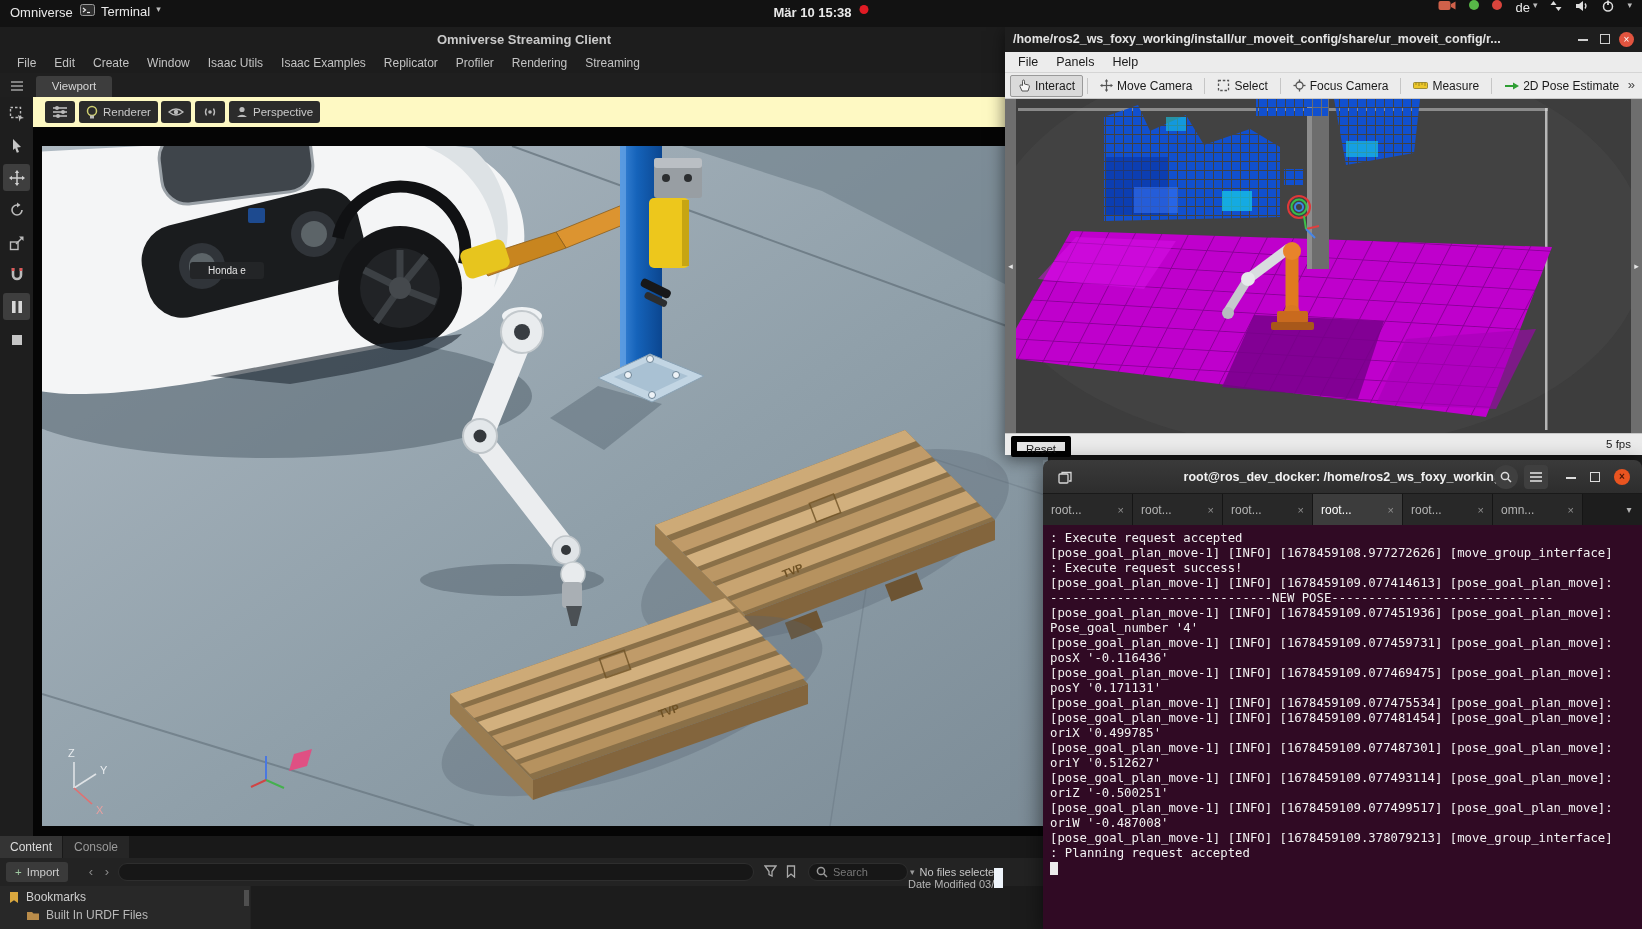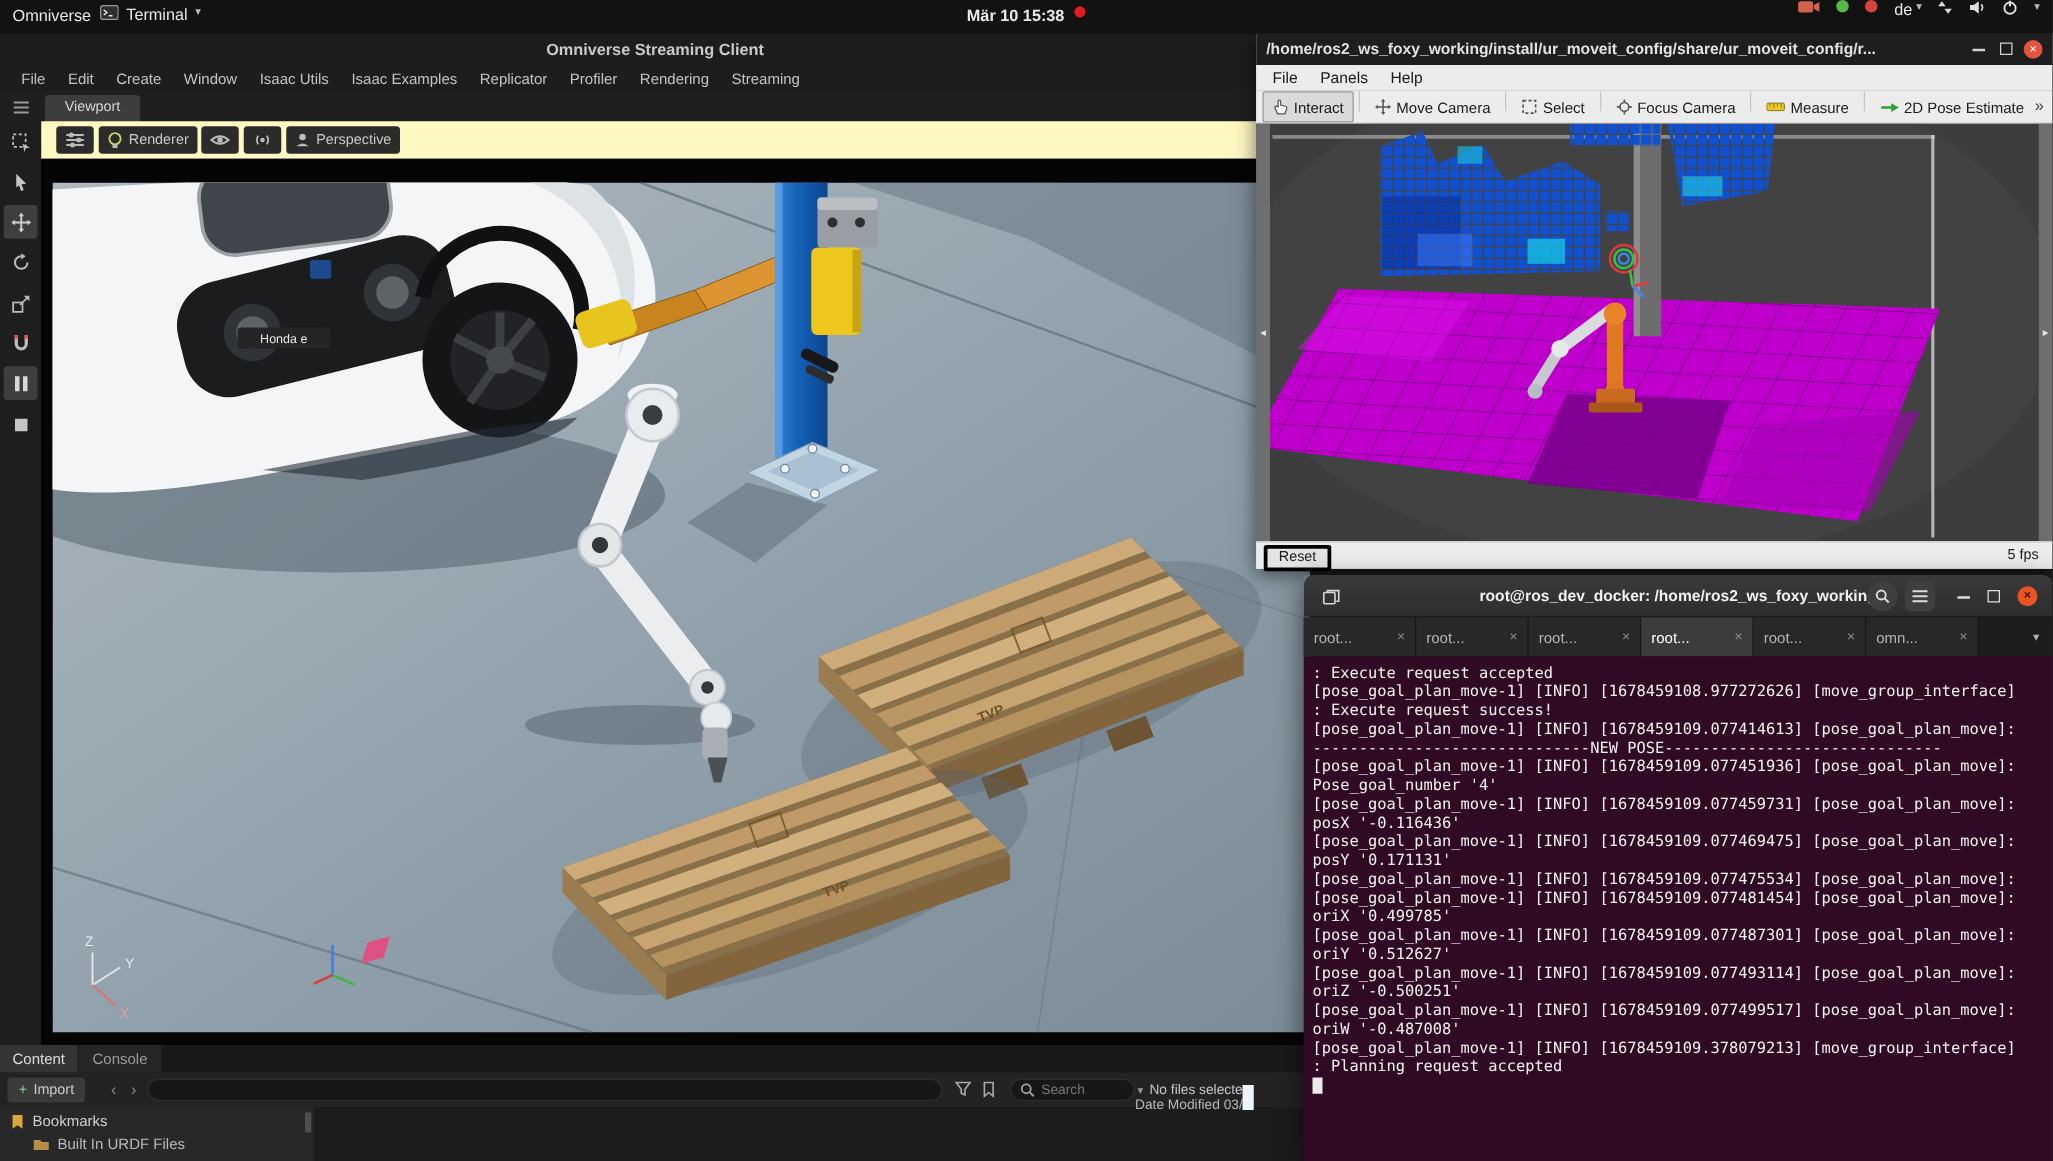--- a/index.html
+++ b/index.html
@@ -49,29 +49,29 @@
 
 
 .rv-win{left:1005px;top:27px;width:637px;height:428px;background:#ececec;z-index:10;box-shadow:0 4px 16px rgba(0,0,0,.55)}
 .rv-title{left:0;top:0;width:100%;height:25px;background:#1e1e1e}
 .rv-title-text{position:absolute;left:8px;top:5px;font-weight:bold;font-size:12.5px;color:#e2e2e2;white-space:nowrap;max-width:555px;overflow:hidden}
 .rv-min{position:absolute;right:54px;top:12px;width:10px;height:2px;background:#cfcfcf}
 .rv-max{position:absolute;right:32px;top:7px;width:10px;height:10px;border:1.5px solid #cfcfcf}
 .rv-close{position:absolute;right:8px;top:5px;width:15px;height:15px;border-radius:50%;background:#e2543f;color:#fff;font-size:10px;text-align:center;line-height:15px}
 .rv-menubar{left:0;top:25px;width:100%;height:21px;background:#ececec;border-bottom:1px solid #d5d5d5;display:flex;align-items:center;padding-left:4px}
 .rv-menubar span{padding:2px 9px;font-size:12.5px;color:#1a1a1a}
-.rv-toolbar{left:0;top:46px;width:100%;height:26px;background:#ececec;border-bottom:1px solid #c8c8c8;display:flex;padding-left:5px;gap:2px}
+.rv-toolbar{left:0;top:46px;width:100%;height:26px;background:#ececec;border-bottom:1px solid #c8c8c8;display:flex;align-items:center;padding-left:5px;gap:2px}
 .rtool{display:flex;align-items:center;gap:4px;padding:3px 7px;font-size:12px;color:#1a1a1a;border:1px solid transparent;border-radius:2px;white-space:nowrap}
 .rtool.active{background:#dadada;border-color:#9a9a9a}
 .rsep{width:1px;height:16px;background:#c6c6c6;margin:0 2px}
 .rv-overflow{position:absolute;right:7px;top:50px;color:#444;font-size:13px}
 .rv-body{left:0;top:72px;width:637px;height:334px;background:#3d3d3d}
 .rv-strip{position:absolute;top:0;width:11px;height:334px;background:#6e6e6e;color:#e6e6e6;font-size:9px;display:flex;align-items:center;justify-content:center}
 .rv-bottombar{left:0;top:406px;width:637px;height:22px;background:#ececec;border-top:1px solid #c8c8c8}
-.rv-reset{position:absolute;left:6px;top:2px;height:21px;padding:0 9px;background:#e4e4e4;border:3px solid #000000;border-radius:2px;font-size:11.5px;color:#1a1a1a;line-height:15px}
+.rv-reset{position:absolute;left:6px;top:2px;height:21px;padding:0 9px;background:#e4e4e4;border:6px solid #000000;border-radius:2px;font-size:11.5px;color:#1a1a1a;line-height:15px}
 .rv-fps{position:absolute;right:11px;top:4px;font-size:11.5px;color:#1a1a1a}
 
 
 .tm-win{left:1043px;top:460px;width:599px;height:469px;z-index:20;box-shadow:0 6px 22px rgba(0,0,0,.6)}
 .tm-header{left:0;top:0;width:100%;height:34px;background:linear-gradient(#3a3a3a,#2d2d2d);border-radius:8px 8px 0 0;border-bottom:1px solid #191919}
 .tm-appicon{position:absolute;left:10px;top:5px;width:24px;height:24px;border-radius:4px;display:flex;align-items:center;justify-content:center}
 .tm-title{position:absolute;left:50%;top:10px;transform:translateX(-50%);font-weight:bold;font-size:12.5px;color:#f1f1f1;white-space:nowrap}
 .tm-hbtn{position:absolute;top:5px;width:24px;height:24px;border-radius:12px;background:#3f3f3f;display:flex;align-items:center;justify-content:center}
 .tm-min{position:absolute;right:66px;top:17px;width:10px;height:2px;background:#dddddd}
 .tm-max{position:absolute;right:42px;top:12px;width:10px;height:10px;border:1.5px solid #dddddd}

